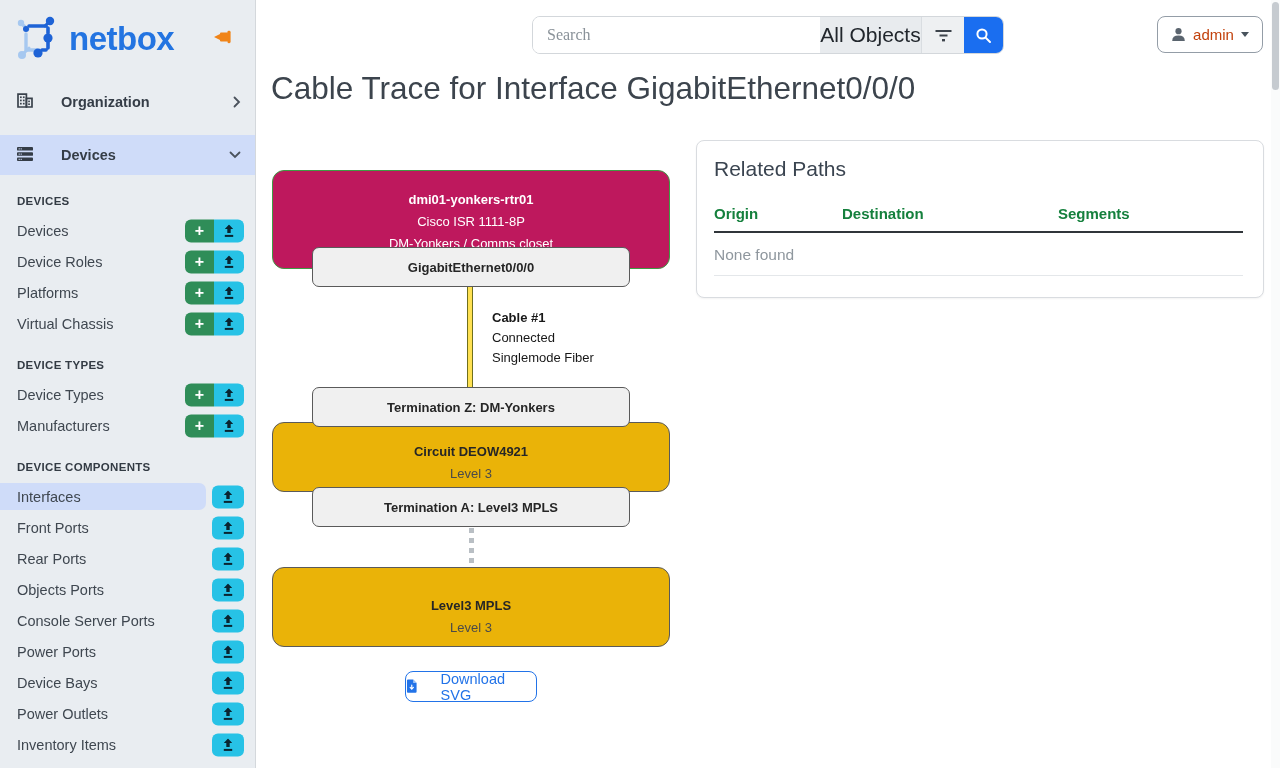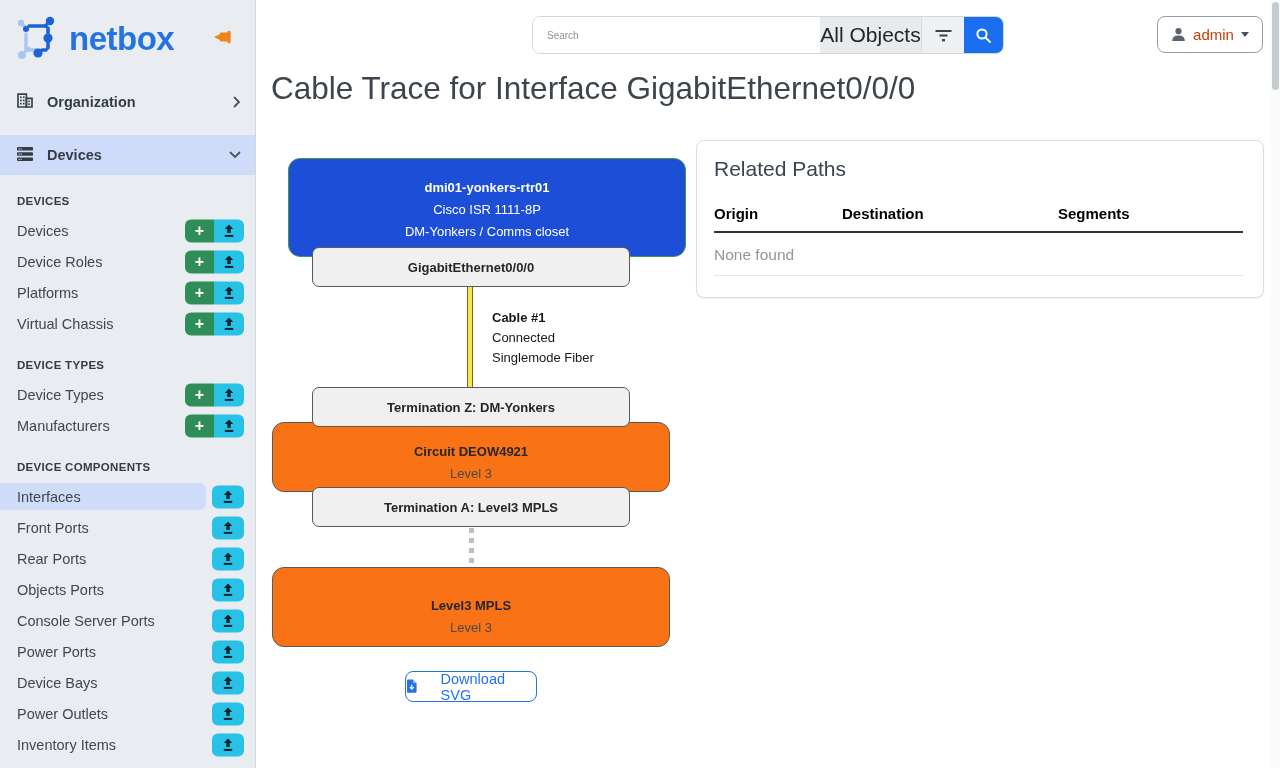--- a/index.html
+++ b/index.html
@@ -7,21 +7,21 @@
     font-family:"Liberation Sans", sans-serif; }
 
   
   .sidebar { position:absolute; left:0; top:0; width:256px; height:768px;
     background:#e9edf1; border-right:1px solid #d4d8dc; }
   .logo-row { display:flex; align-items:center; padding:12px 14px 8px 12px; height:74px;justify-content:flex-end; }
   .logo-text { font-size:33px; font-weight:bold; color:#2374e1; margin-left:5px; letter-spacing:-0.5px; }
   .pin-btn { margin-left:auto; margin-right:8px; cursor:pointer; }
 
   .nav-item { display:flex; align-items:center; height:40px; padding:0 14px 0 16px;
-    font-size:14.5px; font-weight:bold; color:#353d47; cursor:pointer; }
+    font-size:14.5px; font-weight:bold; color:#353d47; cursor:pointer;gap:14px; }
   .nav-item .nav-label { margin-left:13px; }
   .nav-item.first { margin-top:8px; }
   .nav-item + .nav-item { margin-top:13px; }
   .nav-item.active { background:#cfdcf9; }
   .nav-chevron { margin-left:auto; display:flex; align-items:center; }
 
   .section-header { padding:20px 17px 8px; font-size:11.5px; font-weight:bold;
     color:#333b44; letter-spacing:.3px; }
   .side-item { position:relative; display:flex; align-items:center; height:31px;
     padding-left:17px; font-size:14.5px; color:#3f4750; cursor:pointer; }
@@ -33,22 +33,22 @@
   .badd { width:29px; height:23px; background:#2f8d58; border-radius:6px 0 0 6px;
     display:flex; align-items:center; justify-content:center; color:#fff;
     font-size:16px; font-weight:bold; cursor:pointer; }
   .bimp { width:30px; height:23px; background:#27c2e6; border-radius:0 6px 6px 0;
     display:flex; align-items:center; justify-content:center; cursor:pointer; }
   .bimp.solo { border-radius:6px; width:32px; }
 
   
   .search-group { position:absolute; left:532px; top:16px; height:38px; display:flex;
     border:1px solid #d3d7db; border-radius:8px; overflow:hidden; background:#fff; }
-  .search-input { width:287px; border:none; outline:none; padding:0 14px; font-size:10px;
-    color:#737373; font-family:Liberation Sans, sans-serif; }
+  .search-input { width:287px; border:none; outline:none; padding:0 14px; font-size:16px;
+    color:#737373; font-family:Liberation Serif, serif; }
   .search-input::placeholder { color:#8a9299; }
   .search-scope { width:101px; background:#e8ebee; display:flex; align-items:center;
     justify-content:center; font-size:21px; color:#21262c; cursor:pointer; }
   .search-filter { width:43px; background:#eef0f2; border-left:1px solid #d9dde1;
     display:flex; align-items:center; justify-content:center; cursor:pointer; }
   .search-btn { width:39px; background:#1a6ef0; display:flex; align-items:center;
     justify-content:center; cursor:pointer; }
 
   .user-btn { position:absolute; left:1157px; top:16px; width:106px; height:37px;
     border:1.5px solid #949da7; border-radius:8px; display:flex; align-items:center;
@@ -57,25 +57,25 @@
   .caret-down { width:0; height:0; border-left:4.5px solid transparent;
     border-right:4.5px solid transparent; border-top:5px solid #49535d; }
 
   
   .page-title { position:absolute; left:271px; top:70px; font-size:31.5px;
     font-weight:400; color:#3c444d; }
 
   .trace-col { position:absolute; left:272px; top:158px; width:398px; }
   .node-box { position:absolute; left:0; width:398px; border-radius:12px;
     border:1px solid #5a5a5a; text-align:center; font-size:13px; }
-  .node-green { top:0; height:99px; background:#1d4ed8; border-color:#3f9a43;
-    color:#fff; padding-top:21px;margin-left:16px; }
+  .node-green { top:12px; height:99px; background:#be185d; border-color:#3f9a43;
+    color:#fff; padding-top:21px; }
   .node-green .nb-title { font-weight:bold; margin-bottom:7px; }
   .node-green .nb-line { margin-bottom:7px; }
-  .node-gray { background:#f97316; color:#2e2e2e; }
+  .node-gray { background:#eab308; color:#2e2e2e; }
   .node-circuit { top:264px; height:70px; padding-top:21px; }
   .node-network { top:409px; height:80px; padding-top:30px; }
   .node-gray .nb-title { font-weight:bold; margin-bottom:7px; color:#262626; }
   .node-gray .nb-line { color:#4a4a4a; }
   .term-box { position:absolute; left:40px; width:318px; height:40px; background:#f0f0f0;
     border:1px solid #5a5a5a; border-radius:7px; display:flex; align-items:center;
     justify-content:center; font-size:13px; font-weight:bold; color:#262626; z-index:2; }
   .t-interface { top:89px; }
   .t-z { top:229px; }
   .t-a { top:329px; }
@@ -93,21 +93,21 @@
     cursor:pointer; }
   .trace-status { position:absolute; left:0; top:575px; width:398px; text-align:center;
     font-size:28.5px; color:#2c8c5b;margin-top:40px; }
 
   
   .rp-card { position:absolute; left:696px; top:140px; width:568px; height:158px;
     background:#fff; border:1px solid #d9dce0; border-radius:8px;
     box-shadow:0 1px 2px rgba(0,0,0,.05); padding:16px 20px 0 17px; }
   .rp-title { font-size:21px; font-weight:400; color:#3a4450; margin-bottom:16px; }
   .rp-table { width:100%; border-collapse:collapse; table-layout:fixed; }
-  .rp-table th { text-align:left; font-size:15px; color:#000000; padding:8px 0 9px;
+  .rp-table th { text-align:left; font-size:15px; color:#15803d; padding:8px 0 9px;
     border-bottom:2px solid #30353a; }
   .rp-table td { font-size:15.5px; color:#8f979e; padding:13px 0 11px;
     border-bottom:1px solid #e4e7ea; }
   .col-origin { width:128px; } .col-dest { width:216px; }
 
   
   .scrollbar { position:absolute; right:0; top:0; width:9px; height:768px; background:#fafbfb; }
   .scroll-thumb { position:absolute; right:1px; top:2px; width:7px; height:88px;
     background:#c6cbd0; border-radius:4px; }
 </style>

